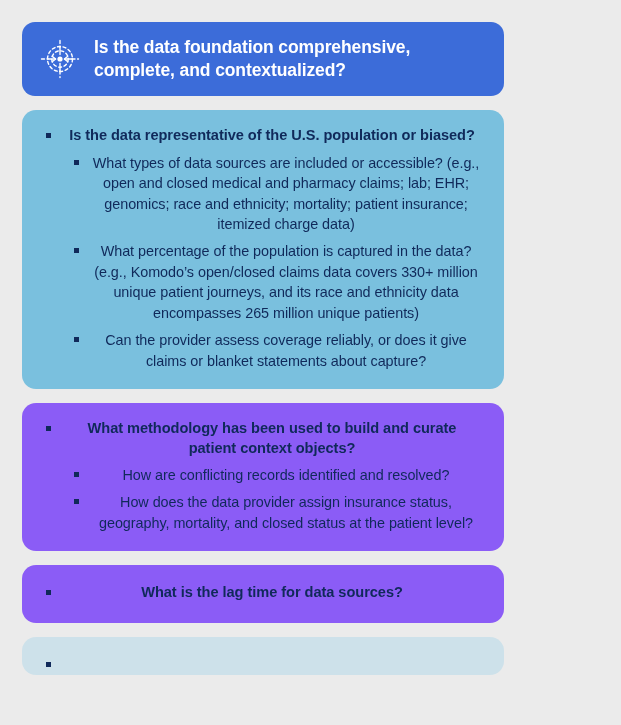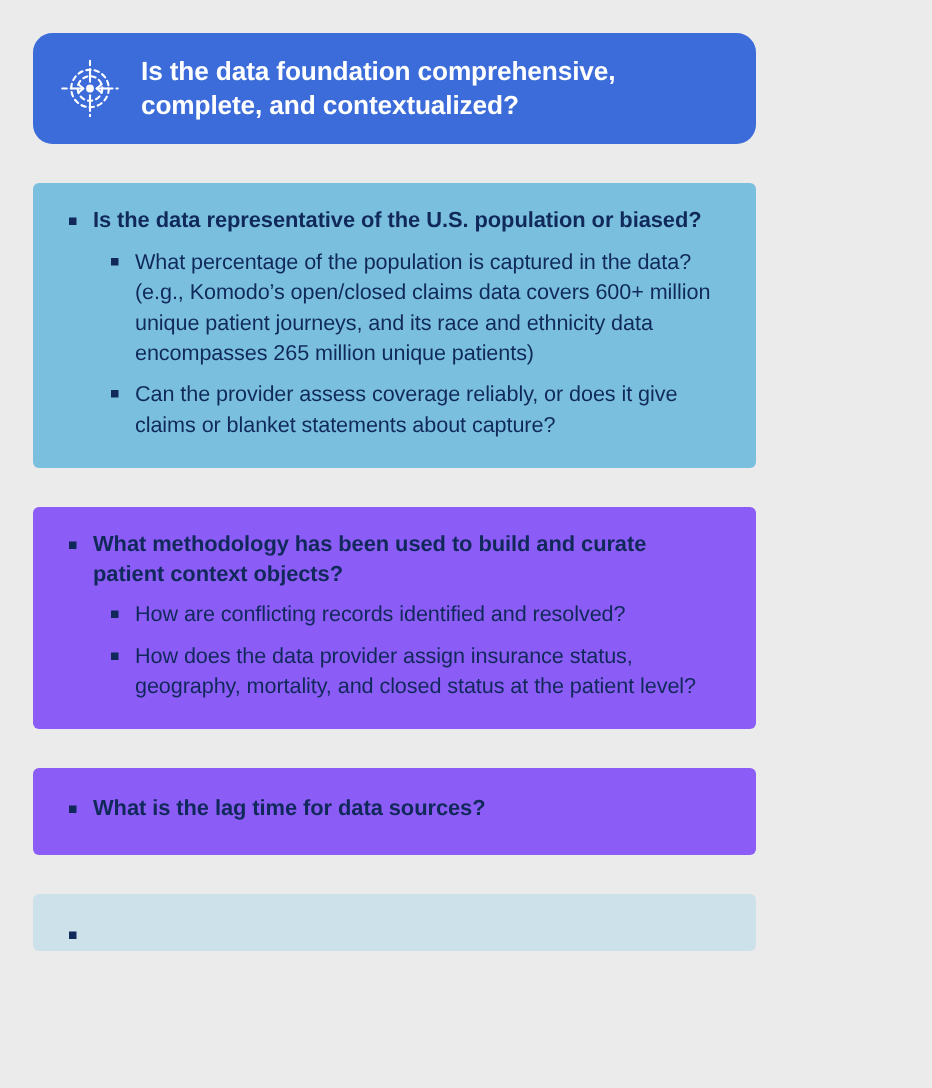--- a/index.html
+++ b/index.html
@@ -46,24 +46,25 @@
   .header-title {
     color: #ffffff;
     font-size: 17.5px;
     font-weight: bold;
     line-height: 1.32;
     letter-spacing: -0.1px;
   }
 
   
   .card {
-    border-radius: 4px;
+    border-radius: 14px;
     box-sizing: border-box;
     padding: 16px 22px 18px 22px;
-    margin-top: 26px;
+    margin-top: 14px;
+    text-align: center;
   }
   .card.tone-1 { background: #7ac0de; }
   .card.tone-2 { background: #8b5cf6; }
   .card.tone-3 { background: #8b5cf6; }
   .card.tone-4 { background: #cde1ea; }
 
   .card.compact {
     padding-top: 18px;
     padding-bottom: 20px;
   }
@@ -148,21 +149,25 @@
   </div>
 
   <div class="card tone-1">
     <ul class="lvl1">
       <li class="item1">
         <span class="sq"></span>
         <span>Is the data representative of the U.S. population or biased?</span>
         <ul class="lvl2">
           <li class="item2">
             <span class="sq"></span>
-            <span class="l2text">What percentage of the population is captured in the data? (e.g., Komodo’s open/closed claims data covers 600+ million unique patient journeys, and its race and ethnicity data encompasses 265 million unique patients)</span>
+            <span class="l2text">What types of data sources are included or accessible? (e.g., open and closed medical and pharmacy claims; lab; EHR; genomics; race and ethnicity; mortality; patient insurance; itemized charge data)</span>
+          </li>
+          <li class="item2">
+            <span class="sq"></span>
+            <span class="l2text">What percentage of the population is captured in the data? (e.g., Komodo’s open/closed claims data covers 330+ million unique patient journeys, and its race and ethnicity data encompasses 265 million unique patients)</span>
           </li>
           <li class="item2">
             <span class="sq"></span>
             <span class="l2text">Can the provider assess coverage reliably, or does it give claims or blanket statements about capture?</span>
           </li>
         </ul>
       </li>
     </ul>
   </div>
 

